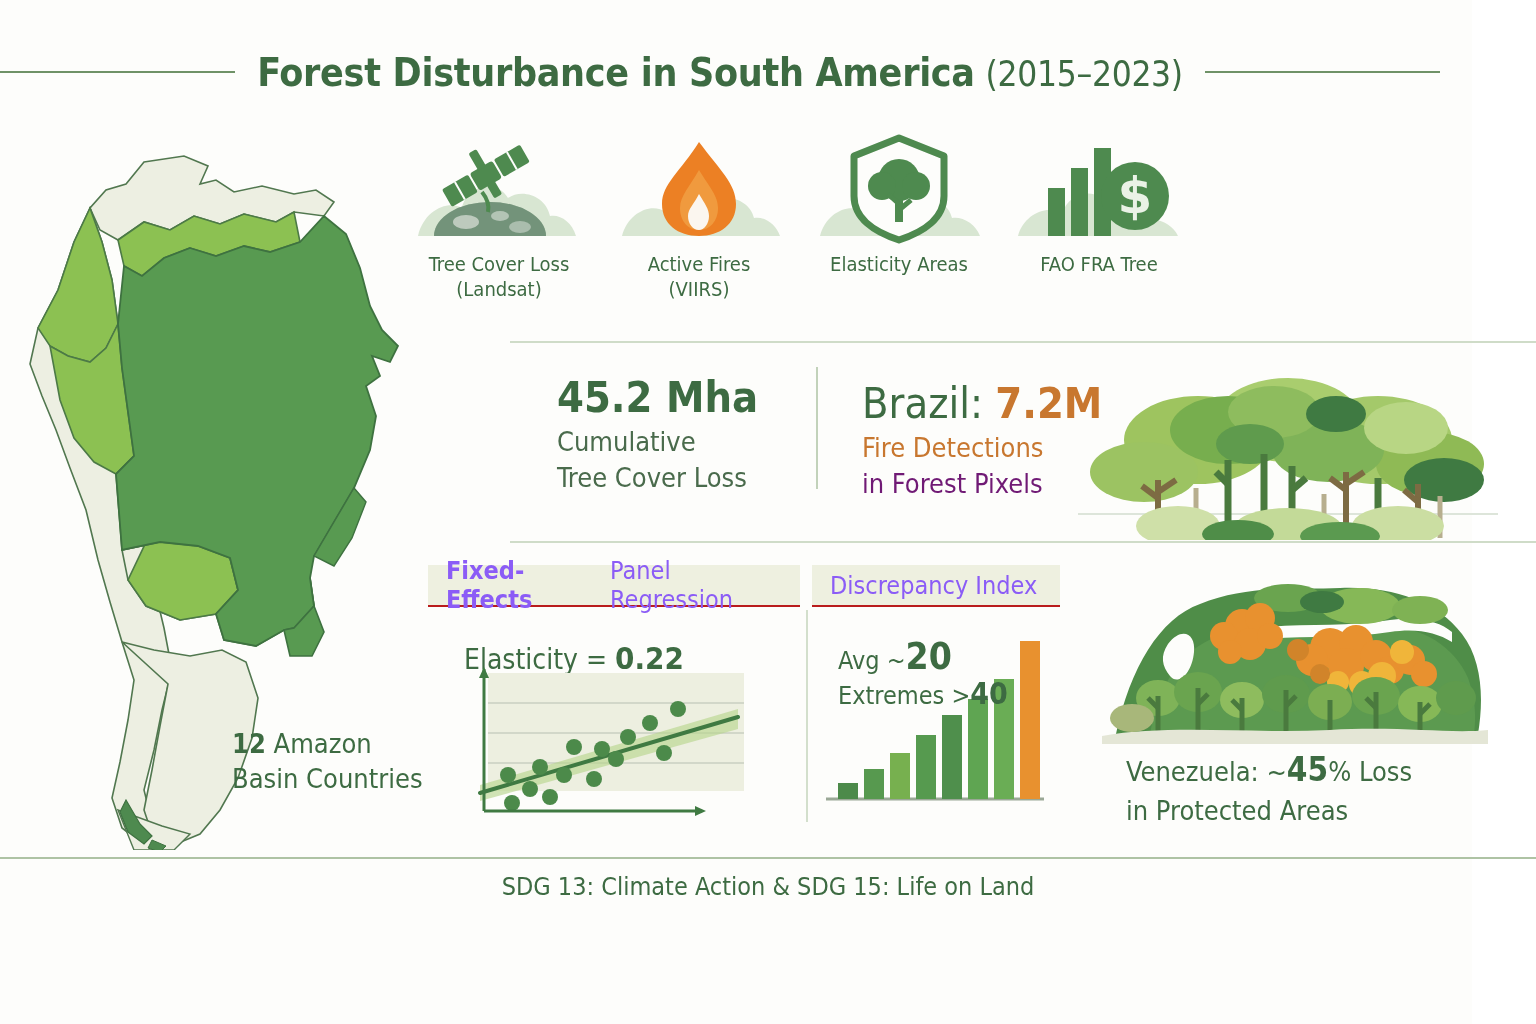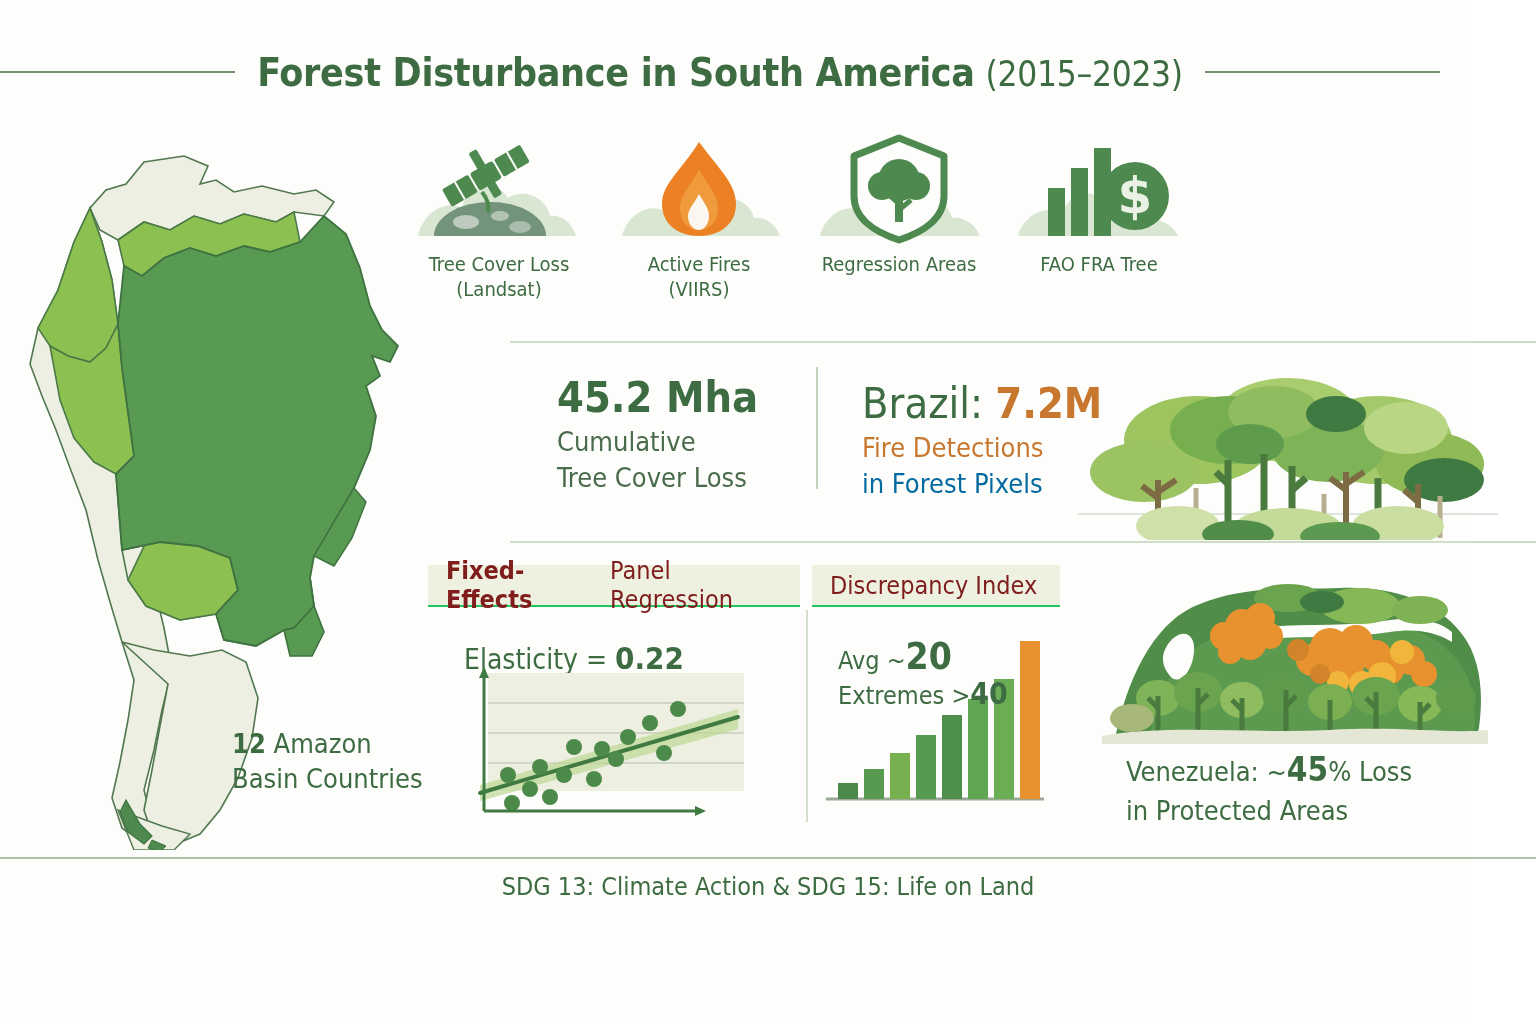--- a/index.html
+++ b/index.html
@@ -99,33 +99,33 @@
   }
   .stat-big .lbl { font-weight: 400; }
   .stat-big .num-orange { color: #c8772f; font-weight: 700; }
   .stat-lines {
     margin-top: 4px;
     font-size: 27px; font-weight: 400;
     color: #4a6b4c; line-height: 1.32;
     white-space: nowrap;
   }
   .stat-lines.orange { color: #c8772f; }
-  .stat-lines .plain { color: #0369a1; }
+  .stat-lines .plain { color: #701a75; }
 
   
   .panel { position: absolute; }
   .panel-head {
     background: #eef0e0;
-    border-bottom: 2px solid #22c55e;
+    border-bottom: 2px solid #b91c1c;
     height: 42px;
     display: flex; align-items: center;
     padding-left: 18px;
     font-family: "DejaVu Sans Condensed", "Liberation Sans Narrow", "Liberation Sans", sans-serif;
     font-size: 25px;
-    color: #7f1d1d;
+    color: #8b5cf6;
   }
   .panel-head .hl { font-weight: 700; }
 
   .panel-reg { top: 565px; left: 428px; width: 372px; height: 260px; }
   .panel-dsc { top: 565px; left: 812px; width: 248px; height: 260px; }
 
   .metric {
     font-family: "DejaVu Sans Condensed", "Liberation Sans Narrow", "Liberation Sans", sans-serif;
     color: #3d6b42;
     margin-top: 23px;
@@ -239,21 +239,21 @@
           <path d="M16 110 C22 86 46 76 60 86 C66 64 94 58 106 76 C120 66 144 74 148 92 C158 90 172 98 176 110 Z" fill="#d8e6d2"></path>
           <path d="M95 12 L140 30 L140 70 C140 92 120 106 95 114 C70 106 50 92 50 70 L50 30 Z" fill="#fdfdfb" stroke="#4e8a4f" stroke-width="7" stroke-linejoin="round"></path>
           <circle cx="95" cy="54" r="21" fill="#4e8a4f"></circle>
           <circle cx="78" cy="60" r="14" fill="#4e8a4f"></circle>
           <circle cx="112" cy="60" r="14" fill="#4e8a4f"></circle>
           <rect x="91" y="62" width="8" height="34" fill="#4e8a4f"></rect>
           <path d="M95 78 L84 68 M95 84 L107 74" stroke="#4e8a4f" stroke-width="5" fill="none"></path>
         </svg>
       </div>
       <div class="icon-cap">
-        <span>Regression Areas</span>
+        <span>Elasticity Areas</span>
         <span class="icon-sub"></span>
       </div>
     </div>
 
     <div class="icon-cell">
       <div class="icon-art">
         <svg viewBox="0 0 190 118" width="190" height="118">
           <path d="M14 110 C20 88 44 78 58 88 C64 66 92 60 104 78 C118 68 142 76 146 94 C156 92 170 100 174 110 Z" fill="#d8e6d2"></path>
           <rect x="44" y="62" width="17" height="48" fill="#4e8a4f"></rect>
           <rect x="67" y="42" width="17" height="68" fill="#4e8a4f"></rect>

